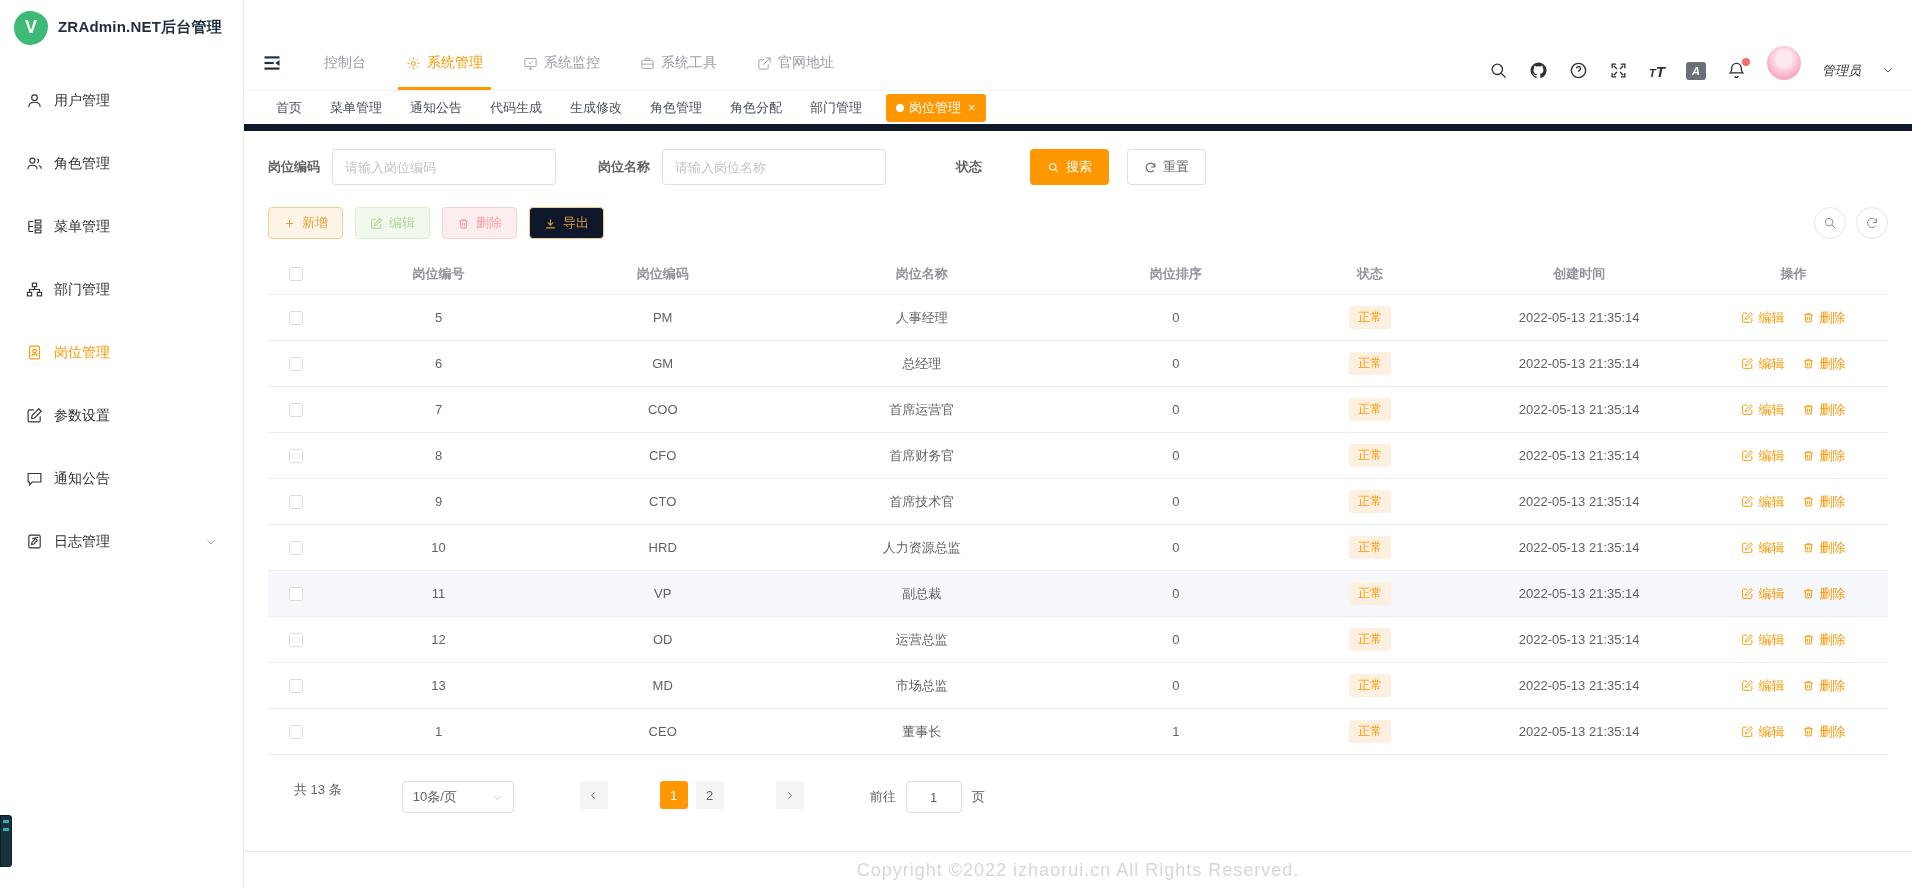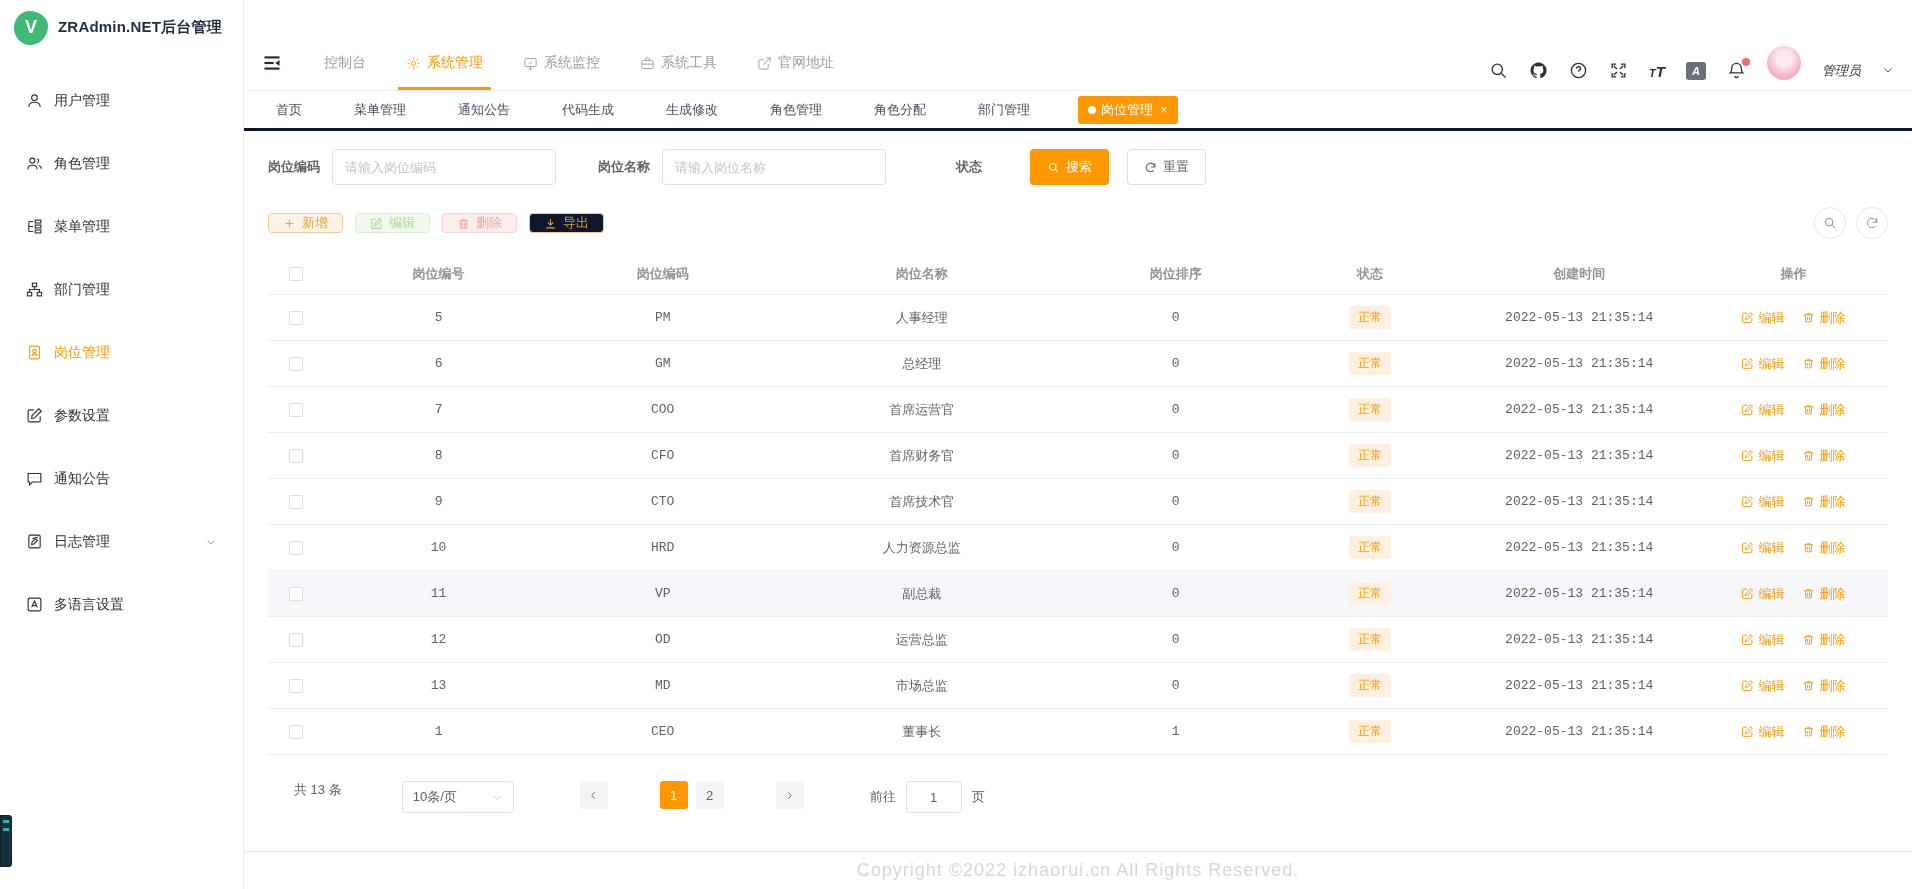--- a/index.html
+++ b/index.html
@@ -41,21 +41,21 @@
   .glyph-ic { font-size:15px; font-weight:bold; color:#2c3138; cursor:pointer; }
   .lang-box { width:20px; height:18px; background:#6a6f78; border-radius:3px; color:#fff; font-size:11px;
     font-weight:bold; display:flex; align-items:center; justify-content:center; cursor:pointer; }
   .red-dot { position:absolute; top:-3px; right:-4px; width:8px; height:8px; border-radius:50%; background:#f56c6c; }
   .avatar { width:34px; height:34px; border-radius:50%; cursor:pointer;
     background:radial-gradient(circle at 50% 38%, #fde8ef 0 28%, #f6b7cd 60%, #ee8fb4 100%); }
   .user-name { font-size:13px; color:#303133; cursor:pointer; }
   .chev-down svg { width:12px; height:12px; stroke:#606266; fill:none; stroke-width:2; }
 
   
-  .tabstrip { height:40px; display:flex; align-items:center; gap:44px; padding:0 28px; border-bottom:3px solid #0f172a; }
+  .tabstrip { height:40px; display:flex; align-items:center; gap:20px; padding:0 28px; border-bottom:7px solid #0f172a; }
   .tab { font-size:13px; color:#495060; cursor:pointer; display:flex; align-items:center; gap:5px;
     padding:5px 4px; border-radius:3px; white-space:nowrap; }
   .tab .tab-dot, .tab .tab-close { display:none; }
   .tab.active { background:#ff9700; color:#fff; padding:5px 10px; }
   .tab.active .tab-dot { display:inline-block; width:8px; height:8px; border-radius:50%; background:#fff; }
   .tab.active .tab-close { display:inline-block; font-size:13px; line-height:1; margin-left:2px; cursor:pointer; }
 
   
   .content { padding:18px 24px 0 24px; flex:1; }
   .filters { display:flex; align-items:center; margin-bottom:22px; }
@@ -70,39 +70,39 @@
   .gap-a { width:42px; } .gap-b { width:70px; }
   .btn { height:36px; border-radius:4px; font-size:13px; display:inline-flex; align-items:center; gap:6px;
     padding:0 16px; cursor:pointer; border:1px solid transparent; font-family:inherit; background:#fff; }
   .btn svg { width:13px; height:13px; stroke-width:2; fill:none; }
   .btn-search { background:#ff9700; color:#fff; margin-left:36px; }
   .btn-search svg { stroke:#fff; }
   .btn-reset { border-color:#dcdfe6; color:#606266; margin-left:18px; }
   .btn-reset svg { stroke:#606266; }
 
   .toolbar { display:flex; align-items:center; margin-bottom:14px; }
-  .tb-btn { height:20px; border-radius:4px; font-size:13px; display:inline-flex; align-items:center; gap:6px;
+  .tb-btn { height:32px; border-radius:4px; font-size:13px; display:inline-flex; align-items:center; gap:6px;
     padding:0 14px; cursor:pointer; border:1px solid transparent; margin-right:12px; }
   .tb-btn svg { width:13px; height:13px; fill:none; stroke-width:2; }
   .btn-add { background:#fdf4e8; border-color:#f3cd92; color:#e6a23c; }
   .btn-add svg { stroke:#e6a23c; }
   .btn-edit { background:#f1f9ec; border-color:#dcefcd; color:#b0d89c; cursor:not-allowed; }
   .btn-edit svg { stroke:#b0d89c; }
   .btn-del { background:#fdeeee; border-color:#f8d2d2; color:#f2a2a2; cursor:not-allowed; }
   .btn-del svg { stroke:#f2a2a2; }
   .btn-export { background:#0f172a; border-color:#f0c88c; color:#dd9f3e; }
   .btn-export svg { stroke:#dd9f3e; }
   .toolbar-right { margin-left:auto; display:flex; gap:10px; }
   .circle-btn { width:32px; height:32px; border:1px solid #e4e7ed; border-radius:50%; display:flex;
     align-items:center; justify-content:center; cursor:pointer; background:#fff; }
   .circle-btn svg { width:14px; height:14px; stroke:#8a8f99; fill:none; stroke-width:1.7; }
 
   
   .table { width:100%; }
-  .tr { display:flex; align-items:center; height:46px; border-bottom:1px solid #ebeef5; font-size:13px; color:#606266;font-family:Liberation Mono, monospace; }
+  .tr { display:flex; align-items:center; height:46px; border-bottom:1px solid #ebeef5; font-size:13px; color:#606266; }
   .tr.head { height:42px; color:#909399; font-weight:600; }
   .tr.hl { background:#f5f7fa; }
   .td { text-align:center; }
   .c-check { width:56px; display:flex; justify-content:center; }
   .c-id { flex:230; } .c-code { flex:220; } .c-name { flex:300; } .c-sort { flex:210; }
   .c-status { flex:180; } .c-time { flex:240; } .c-ops { flex:190; display:flex; justify-content:center; gap:18px; }
   .checkbox { width:14px; height:14px; border:1px solid #dcdfe6; border-radius:2px; background:#fff; cursor:pointer; display:inline-block; }
   .tag { display:inline-block; background:#fdf0e0; color:#ff9702; font-size:12px; padding:3px 9px; border-radius:3px; }
   .op { display:inline-flex; align-items:center; gap:4px; color:#ff9702; cursor:pointer; font-size:13px; }
   .op svg { width:13px; height:13px; stroke:#ff9702; fill:none; stroke-width:1.8; }
@@ -199,27 +199,20 @@
       <div class="menu-item">
         <svg viewBox="0 0 24 24">
             <rect x="4" y="3" width="16" height="18" rx="2"></rect>
             <path d="M9 8l8-2M8.5 13l5-5 2.5 2.5-5 5-3 .8z"></path>
           </svg>
         <span>日志管理</span>
         <span class="grow"></span>
         <svg class="chev" viewBox="0 0 24 24">
             <path d="M5 9l7 7 7-7"></path>
           </svg>
-      </div>
-      <div class="menu-item">
-        <svg viewBox="0 0 24 24">
-            <rect x="3" y="3" width="18" height="18" rx="3"></rect>
-            <path d="M8 16l4-9 4 9M9.5 13.5h5"></path>
-          </svg>
-        <span>多语言设置</span>
       </div>
     </nav>
   </aside>
 
   <div class="main">
 
     <header class="topbar">
       <div class="burger">
         <svg width="20" height="20" viewBox="0 0 24 24" fill="#1f2d3d">
             <rect x="3" y="4" width="18" height="2.6"></rect>

